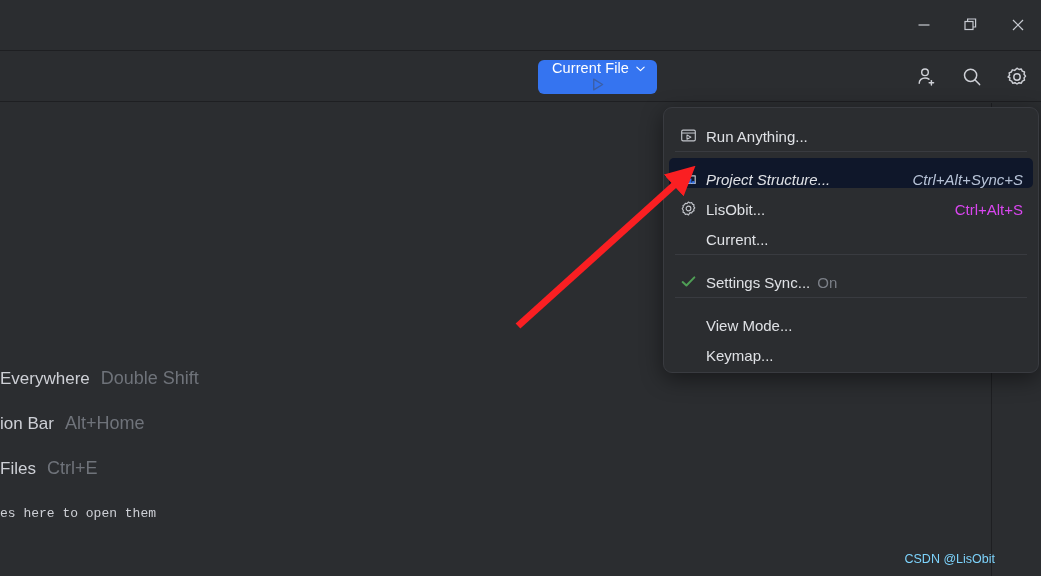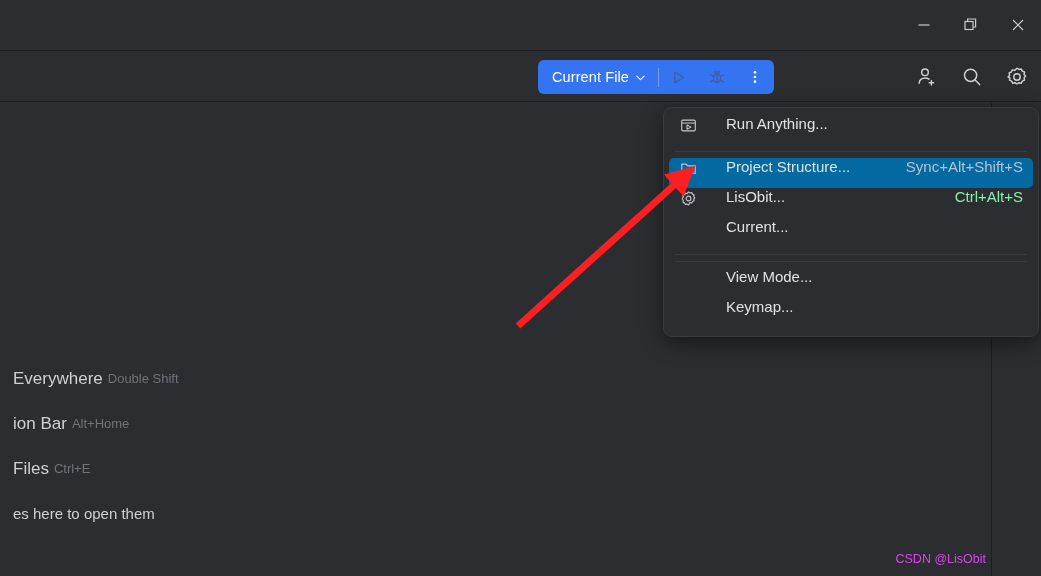--- a/index.html
+++ b/index.html
@@ -52,20 +52,21 @@
 
   #run-widget {
     position: absolute;
     left: 538px; top: 9px;
     height: 34px;
     background: #3574f0;
     border-radius: 6px;
     display: flex;
     align-items: center;
     overflow: hidden;
+    flex-direction: column;
   }
   #run-config-chip {
     display: flex;
     align-items: center;
     gap: 6px;
     height: 34px;
     padding: 0 11px 0 14px;
     cursor: default;
   }
   #run-config-chip .label {
@@ -122,36 +123,36 @@
 
   #hints {
     position: absolute;
     left: 0; top: 356px;
     width: 420px;
   }
   .hint-row {
     height: 45px;
     display: flex;
     align-items: center;
-    gap: 5px;
+    gap: 11px;
     white-space: nowrap;
     overflow: hidden;
-    padding-left: 13px;
   }
   .hint-action {
     color: #ced0d6;
     font-size: 17px;
   }
   .hint-key {
     color: #6f737a;
-    font-size: 13px;
+    font-size: 18px;
   }
   .hint-plain {
     color: #ced0d6;
-    font-size: 15px;
+    font-size: 13px;
+    font-family: Liberation Mono, monospace;
   }
 
   
   #popup-menu {
     position: absolute;
     left: 663px; top: 107px;
     width: 376px;
     background: #2b2d30;
     border: 1px solid #393b40;
     border-radius: 9px;
@@ -159,27 +160,27 @@
     padding: 7px 0 8px 0;
     box-sizing: border-box;
   }
   .menu-item {
     position: relative;
     height: 30px;
     margin: 0 5px;
     padding: 0 10px 0 11px;
     border-radius: 5px;
     display: flex;
-    align-items: flex-start;
+    align-items: flex-end;
     cursor: default;
     box-sizing: border-box;
-    gap: 20px;
   }
   .menu-item.selected {
-    background: #0369a1;
+    background: #0f172a;
+    font-style: italic;
   }
   .mi-icon {
     width: 20px;
     min-width: 20px;
     height: 20px;
     display: flex;
     align-items: center;
     justify-content: flex-start;
   }
   .mi-label {
@@ -189,21 +190,21 @@
     white-space: nowrap;
   }
   .mi-value {
     color: #7b7f87;
     font-size: 15px;
     margin-left: 7px;
     white-space: nowrap;
   }
   .mi-shortcut {
     margin-left: auto;
-    color: #86efac;
+    color: #d946ef;
     font-size: 15px;
     white-space: nowrap;
     padding-left: 18px;
   }
   .menu-item.selected .mi-shortcut {
     color: #b6c2d6;
   }
   .menu-sep {
     height: 1px;
     background: #393b40;
@@ -214,23 +215,23 @@
   #annotation-arrow {
     position: absolute;
     left: 0; top: 0;
     width: 1041px; height: 576px;
     pointer-events: none;
   }
 
   
   #watermark {
     position: absolute;
-    right: 55px;
+    right: 46px;
     top: 552px;
-    color: #d946ef;
+    color: #7dd3fc;
     font-size: 12.5px;
     white-space: nowrap;
   }
 </style>
 </head>
 <body>
 
 <div id="screen">
 
   <div id="titlebar">
@@ -364,21 +365,21 @@
     <div class="menu-item selected">
       <span class="mi-icon">
         <svg width="17" height="17" viewBox="0 0 18 18">
           <path d="M1.9 14.2V4.3h4.6l1.5 1.9h8.1v8z" fill="none" stroke="#c3c6cc" stroke-width="1.25" stroke-linejoin="round"></path>
           <rect x="9.6" y="9.1" width="2.5" height="2.5" fill="#3574f0"></rect>
           <rect x="12.9" y="11.8" width="2.5" height="2.5" fill="#3574f0"></rect>
           <rect x="9.6" y="11.8" width="2.5" height="2.5" fill="#3574f0"></rect>
         </svg>
       </span>
       <span class="mi-label">Project Structure...</span>
-      <span class="mi-shortcut">Sync+Alt+Shift+S</span>
+      <span class="mi-shortcut">Ctrl+Alt+Sync+S</span>
     </div>
 
     <div class="menu-item">
       <span class="mi-icon">
         <svg width="17" height="17" viewBox="0 0 18 18">
           <g fill="none" stroke="#c3c6cc" stroke-width="1.2" stroke-linejoin="round">
             <circle cx="9" cy="9" r="2.5"></circle>
             <path d="M9 2.1l1.55 1.0 1.8-.42.78 1.67 1.7.7-.35 1.78 1.17 1.4-1.17 1.4.35 1.78-1.7.7-.78 1.67-1.8-.42L9 15.9l-1.55-1.0-1.8.42-.78-1.67-1.7-.7.35-1.78L2.35 9l1.17-1.4-.35-1.78 1.7-.7.78-1.67 1.8.42z"></path>
           </g>
         </svg>
@@ -387,20 +388,29 @@
       <span class="mi-shortcut">Ctrl+Alt+S</span>
     </div>
 
     <div class="menu-item">
       <span class="mi-icon"></span>
       <span class="mi-label">Current...</span>
     </div>
 
     <div class="menu-sep"></div>
 
+    <div class="menu-item">
+      <span class="mi-icon">
+        <svg width="17" height="17" viewBox="0 0 18 18">
+          <polyline points="2.8,9.6 6.8,13.3 15.2,4.6" fill="none" stroke="#4f9e55" stroke-width="2.1" stroke-linecap="round" stroke-linejoin="round"></polyline>
+        </svg>
+      </span>
+      <span class="mi-label">Settings Sync...</span>
+      <span class="mi-value">On</span>
+    </div>
 
     <div class="menu-sep"></div>
 
     <div class="menu-item">
       <span class="mi-icon"></span>
       <span class="mi-label">View Mode...</span>
     </div>
     <div class="menu-item">
       <span class="mi-icon"></span>
       <span class="mi-label">Keymap...</span>

